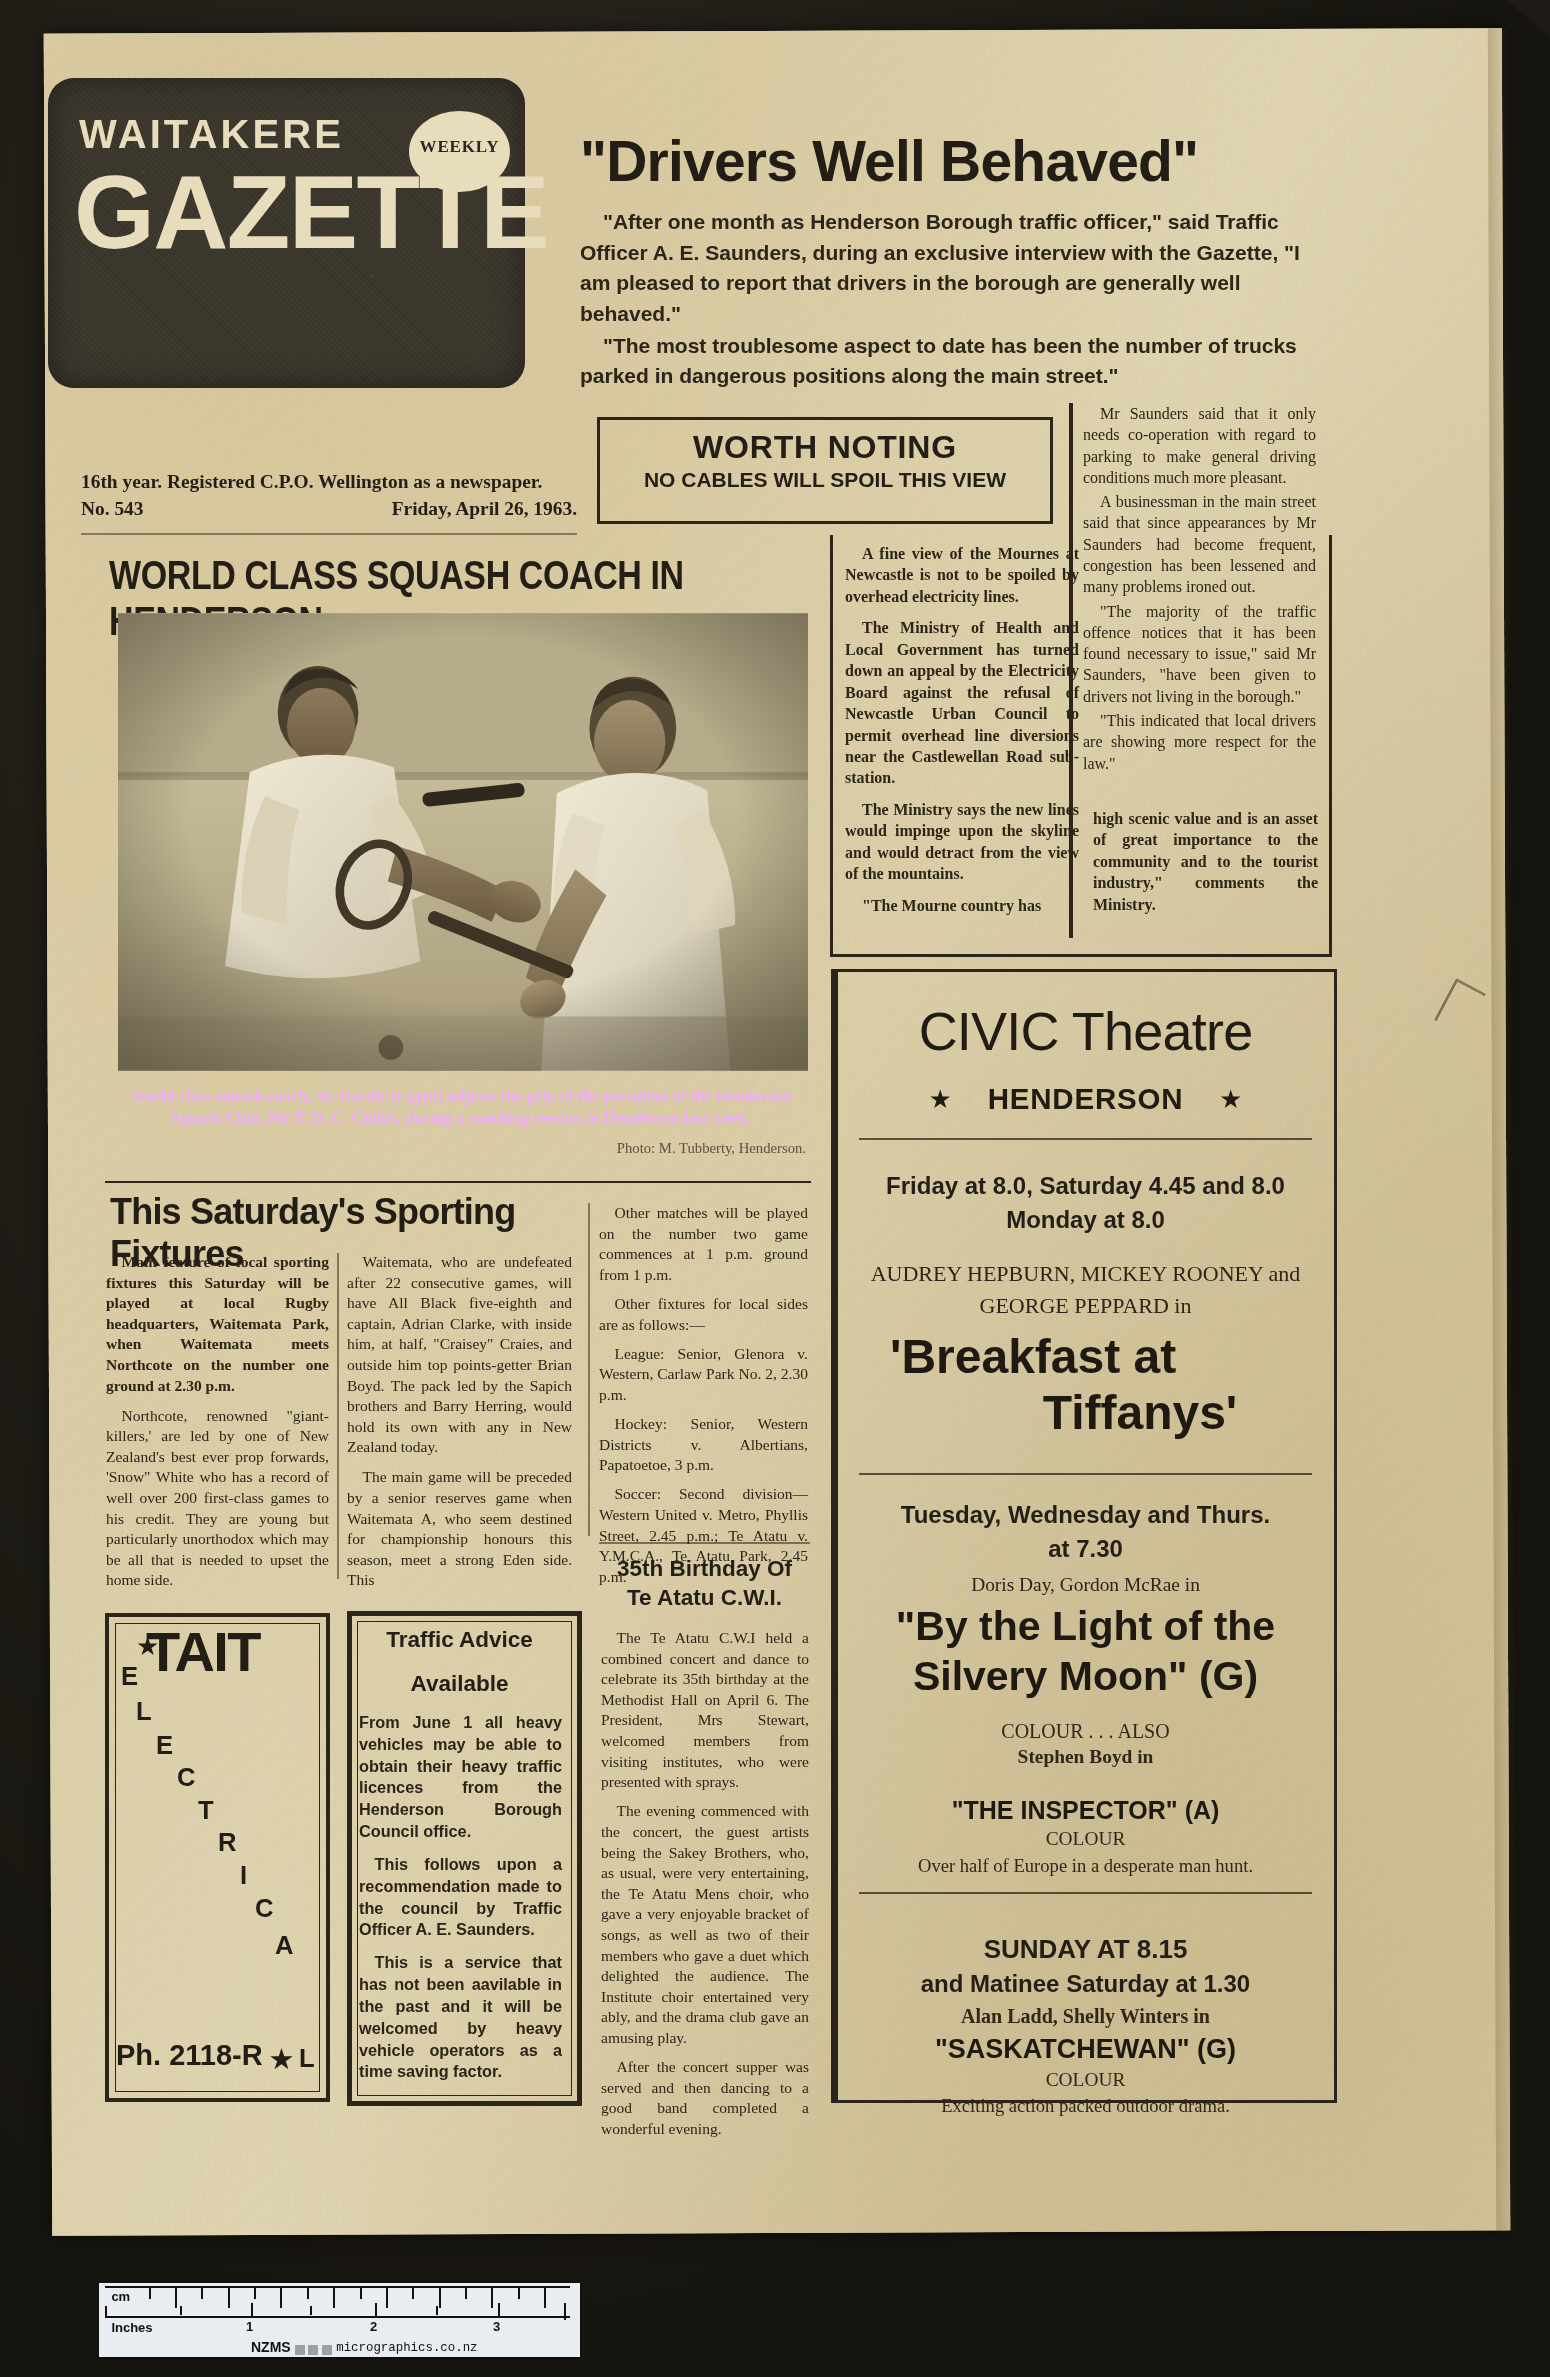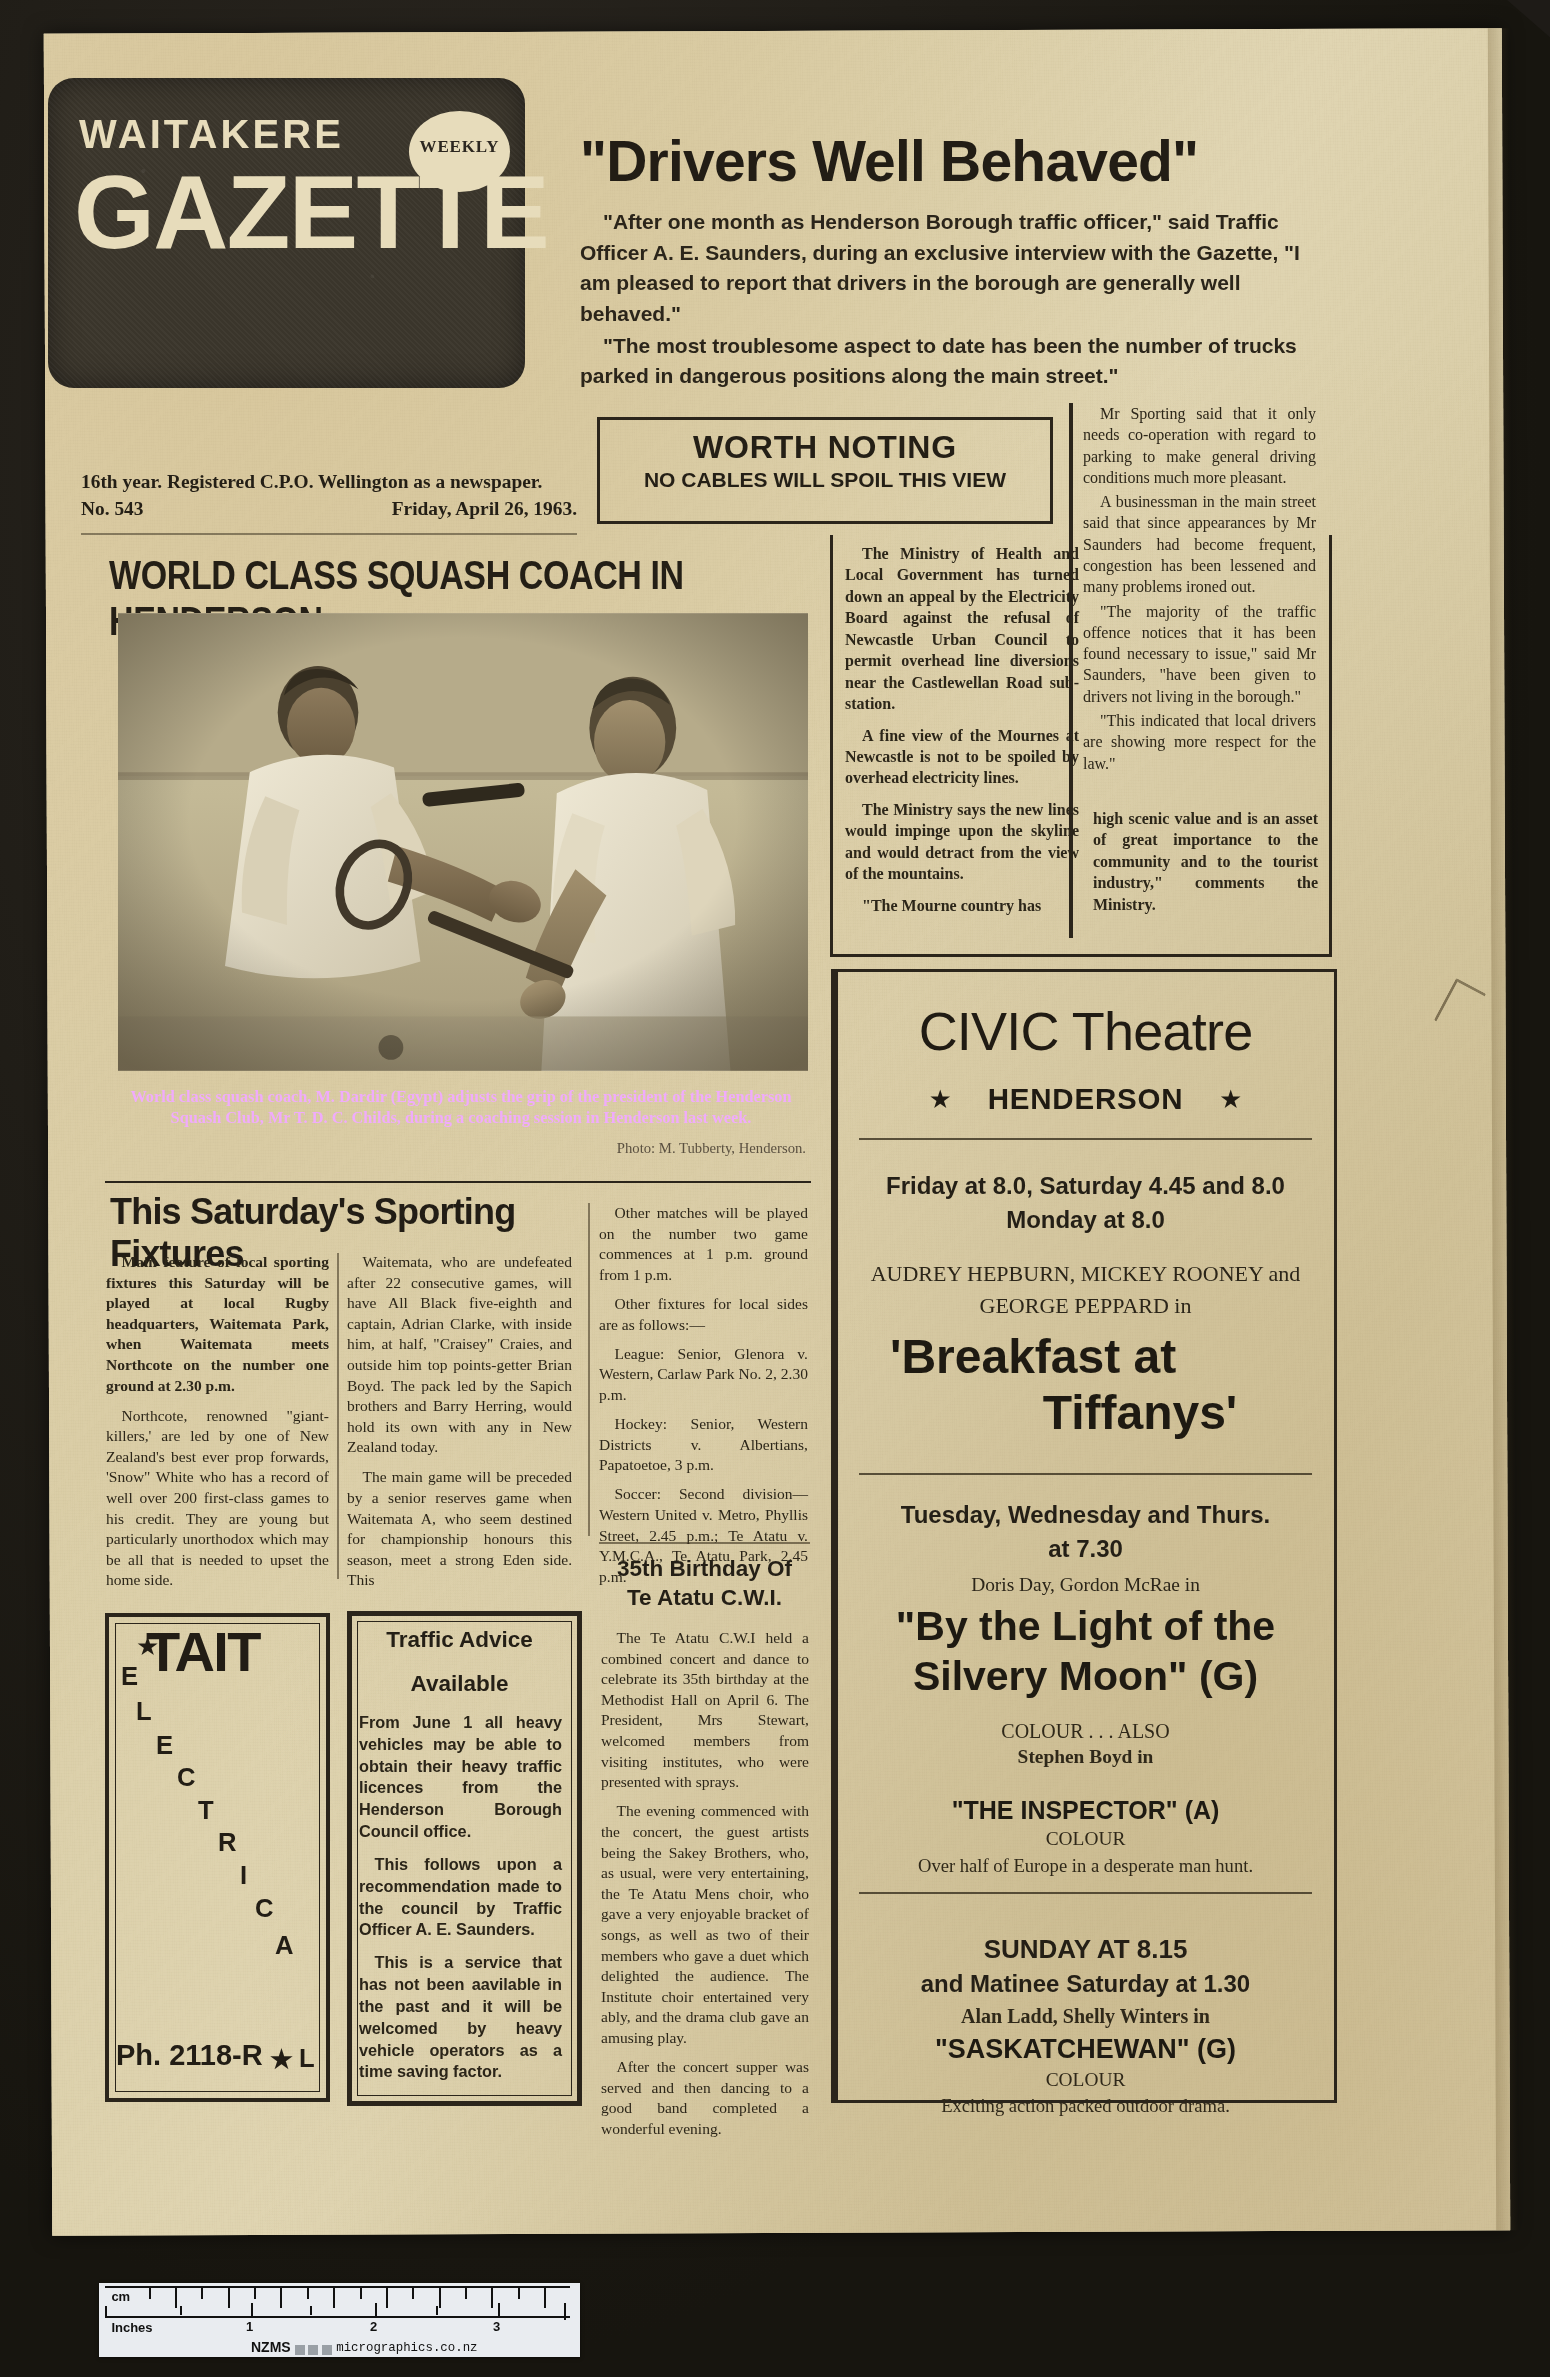--- a/index.html
+++ b/index.html
@@ -246,30 +246,30 @@
   </div>
 </div>
 
 <div id="worth-noting-box">
   <div id="worth-noting-title">WORTH NOTING</div>
   <div id="worth-noting-sub">NO CABLES WILL SPOIL THIS VIEW</div>
 </div>
 
 <div id="saunders-rule-left"></div>
 <div id="saunders-col">
-  <p>Mr Sporting said that it only needs co-operation with regard to parking to make general driving conditions much more pleasant.</p>
+  <p>Mr Saunders said that it only needs co-operation with regard to parking to make general driving conditions much more pleasant.</p>
   <p>A businessman in the main street said that since appearances by Mr Saunders had become frequent, congestion has been lessened and many problems ironed out.</p>
   <p>"The majority of the traffic offence notices that it has been found necessary to issue," said Mr Saunders, "have been given to drivers not living in the borough."</p>
   <p>"This indicated that local drivers are showing more respect for the law."</p>
 </div>
 
 <div id="wn-body-frame"></div>
 <div id="wn-col1">
+  <p>A fine view of the Mournes at Newcastle is not to be spoiled by overhead electricity lines.</p>
   <p>The Ministry of Health and Local Government has turned down an appeal by the Electricity Board against the refusal of Newcastle Urban Council to permit overhead line diversions near the Castlewellan Road sub-station.</p>
-  <p>A fine view of the Mournes at Newcastle is not to be spoiled by overhead electricity lines.</p>
   <p>The Ministry says the new lines would impinge upon the skyline and would detract from the view of the mountains.</p>
   <p>"The Mourne country has</p>
 </div>
 <div id="wn-col2">
   <p>high scenic value and is an asset of great importance to the community and to the tourist industry," comments the Ministry.</p>
 </div>
 
 <div id="squash-headline">WORLD CLASS SQUASH   COACH IN HENDERSON</div>
 
 <div id="squash-photo">

